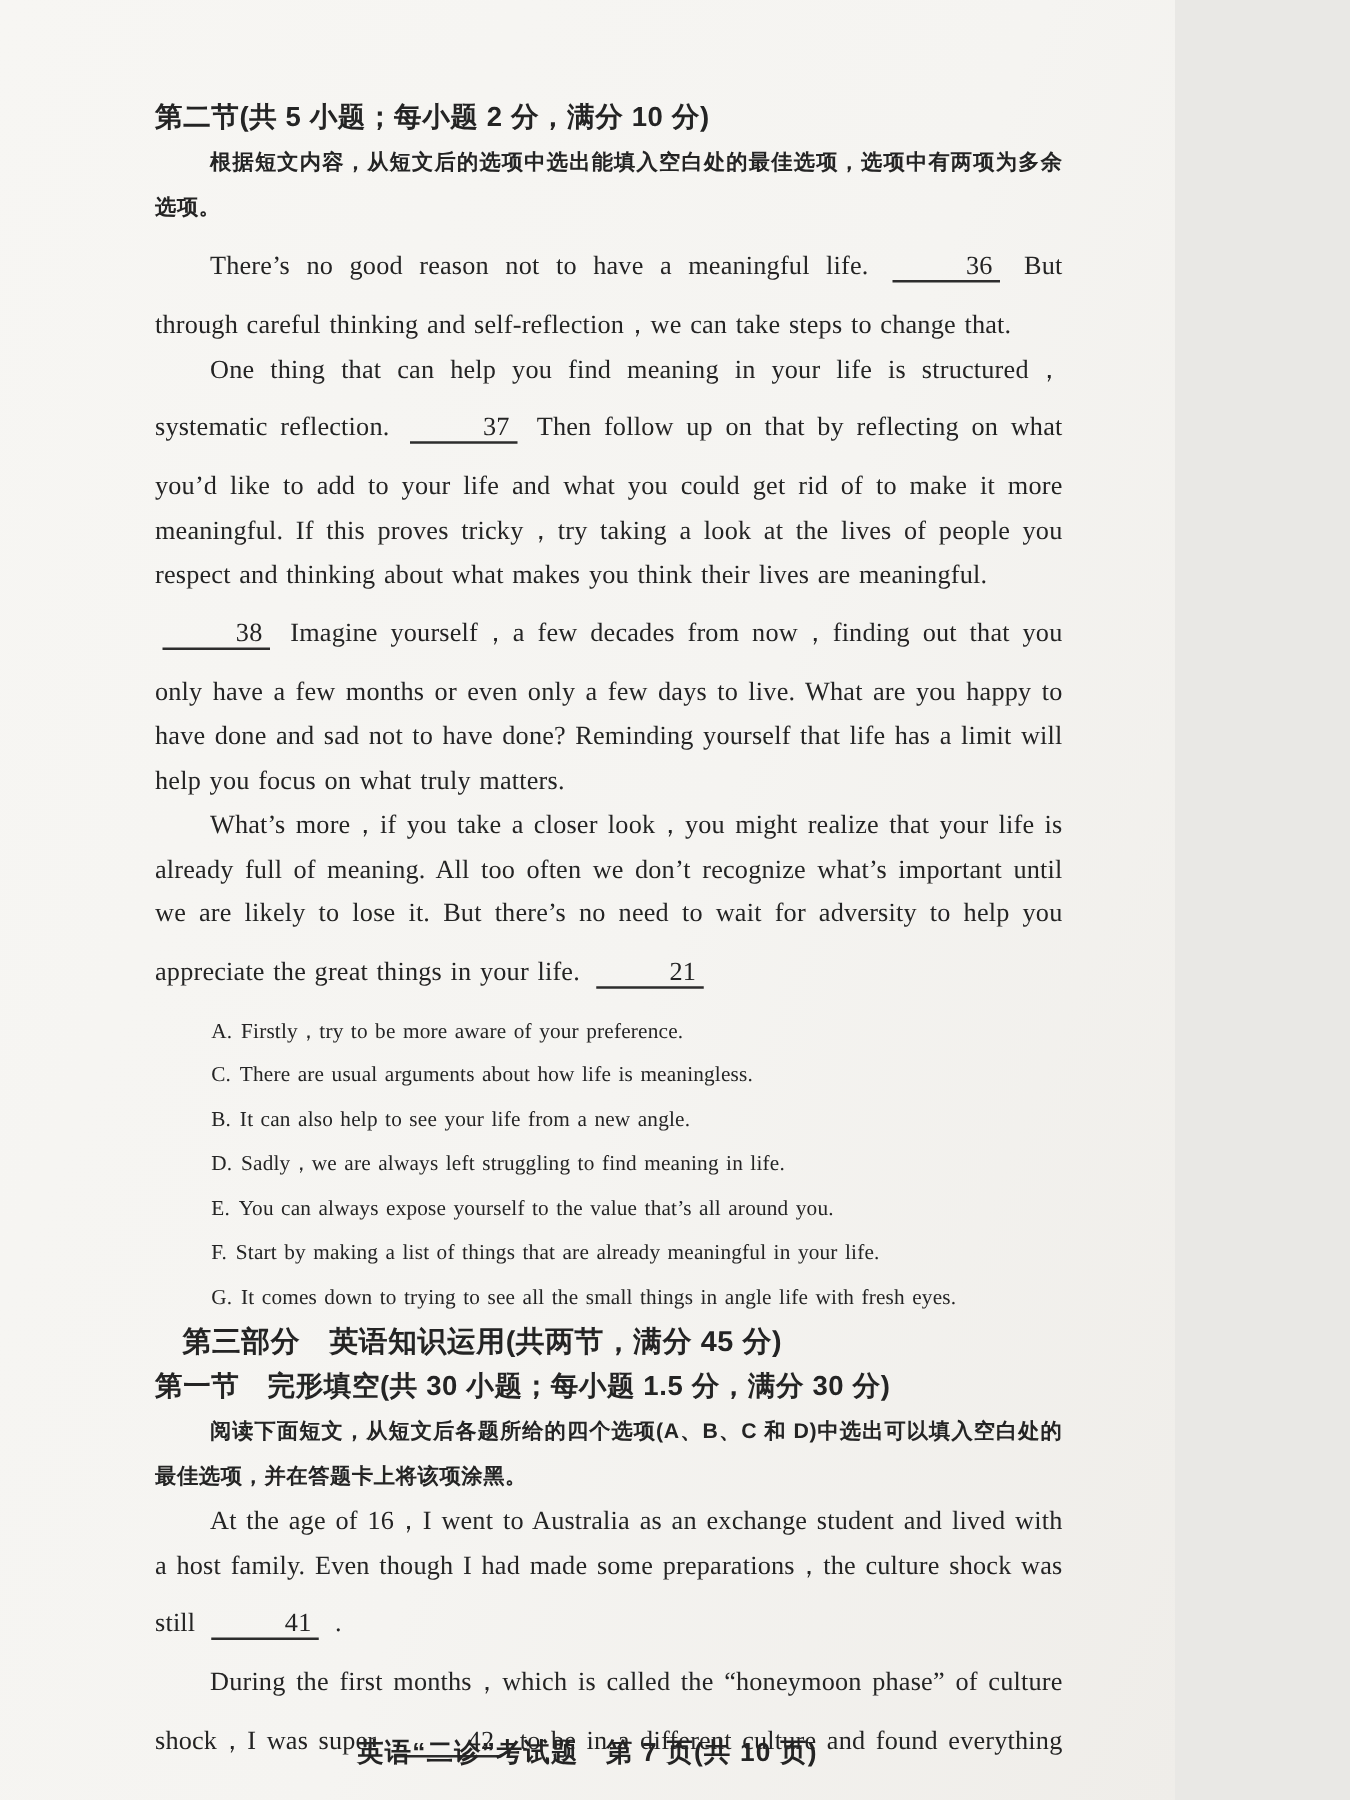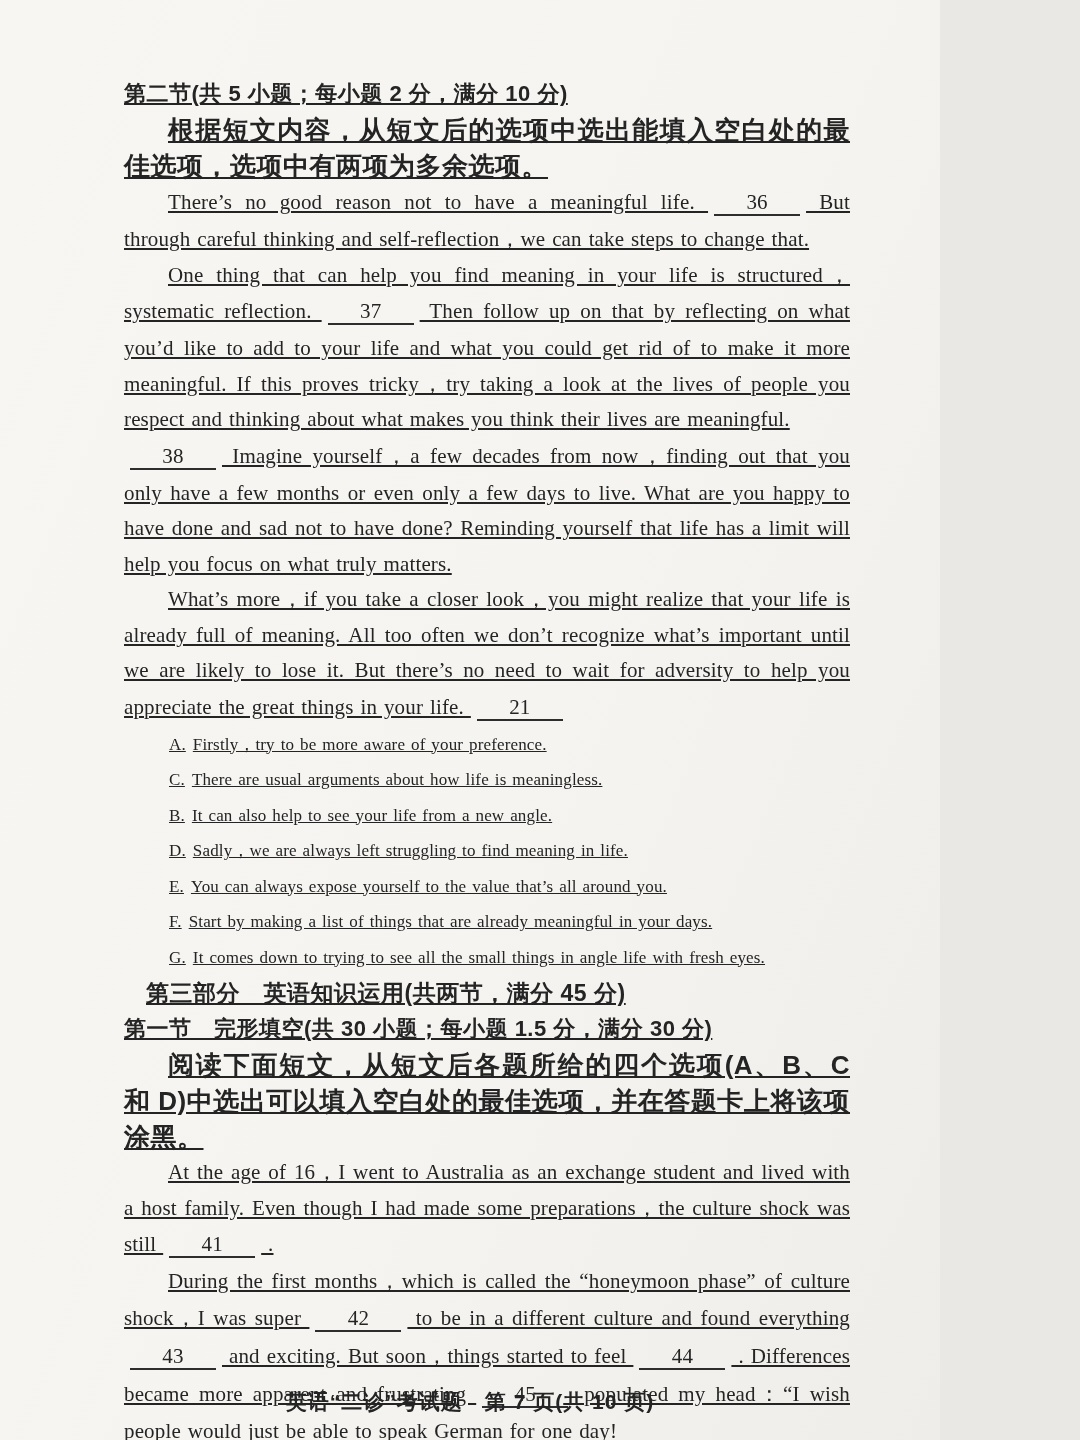--- a/index.html
+++ b/index.html
@@ -12,39 +12,38 @@
   }
   .page {
     position: relative;
     width: 940px;
     height: 1440px;
     box-sizing: border-box;
     background: linear-gradient(112deg, #f7f6f3 0%, #f5f4f1 55%, #efede9 100%);
     color: #242424;
     padding: 76px 90px 0 124px;
     overflow: hidden;
-    text-decoration: underline;
   }
   
   .cn-bold {
     font-family: "Liberation Sans", "DejaVu Sans", sans-serif;
     font-weight: 700;
     font-size: 22px;
     line-height: 36px;
     margin: 0;
     letter-spacing: 0.5px;
   }
   .part-heading {
     font-size: 23px;
     margin-left: 22px;
   }
   .cn-instruction {
     font-family: "Liberation Sans", "DejaVu Sans", sans-serif;
     font-weight: 600;
-    font-size: 26px;
+    font-size: 17px;
     line-height: 36px;
     margin: 0;
     text-indent: 44px;
     text-align: justify;
     letter-spacing: 0.5px;
   }
   
   .en {
     margin: 0;
     font-size: 21px;
@@ -53,22 +52,22 @@
     text-indent: 44px;
     letter-spacing: 0.15px;
     word-spacing: 1.5px;
   }
   .en.noindent { text-indent: 0; }
   
   .blank {
     display: inline-block;
     min-width: 74px;
     padding: 0 6px;
-    margin: 6px 6px;
-    text-align: center;
+    margin: 16px 6px;
+    text-align: right;
     text-indent: 0;
     border-bottom: 2px solid #2d2d2d;
     line-height: 24px;
   }
   .option-row {
     padding-left: 45px;
     font-size: 17px;
     line-height: 35.5px;
     letter-spacing: 0.15px;
     word-spacing: 1.5px;
@@ -113,21 +112,21 @@
       <div class="option-row">
         <span class="opt-label">B.</span><span>It can also help to see your life from a new angle.</span>
       </div>
       <div class="option-row">
         <span class="opt-label">D.</span><span>Sadly，we are always left struggling to find meaning in life.</span>
       </div>
       <div class="option-row">
         <span class="opt-label">E.</span><span>You can always expose yourself to the value that’s all around you.</span>
       </div>
       <div class="option-row">
-        <span class="opt-label">F.</span><span>Start by making a list of things that are already meaningful in your days.</span>
+        <span class="opt-label">F.</span><span>Start by making a list of things that are already meaningful in your life.</span>
       </div>
       <div class="option-row">
         <span class="opt-label">G.</span><span>It comes down to trying to see all the small things in angle life with fresh eyes.</span>
       </div>
     </div>
   </section>
 
   <section>
     <h2 class="cn-bold part-heading">第三部分　英语知识运用(共两节，满分 45 分)</h2>
     <h3 class="cn-bold">第一节　完形填空(共 30 小题；每小题 1.5 分，满分 30 分)</h3>

